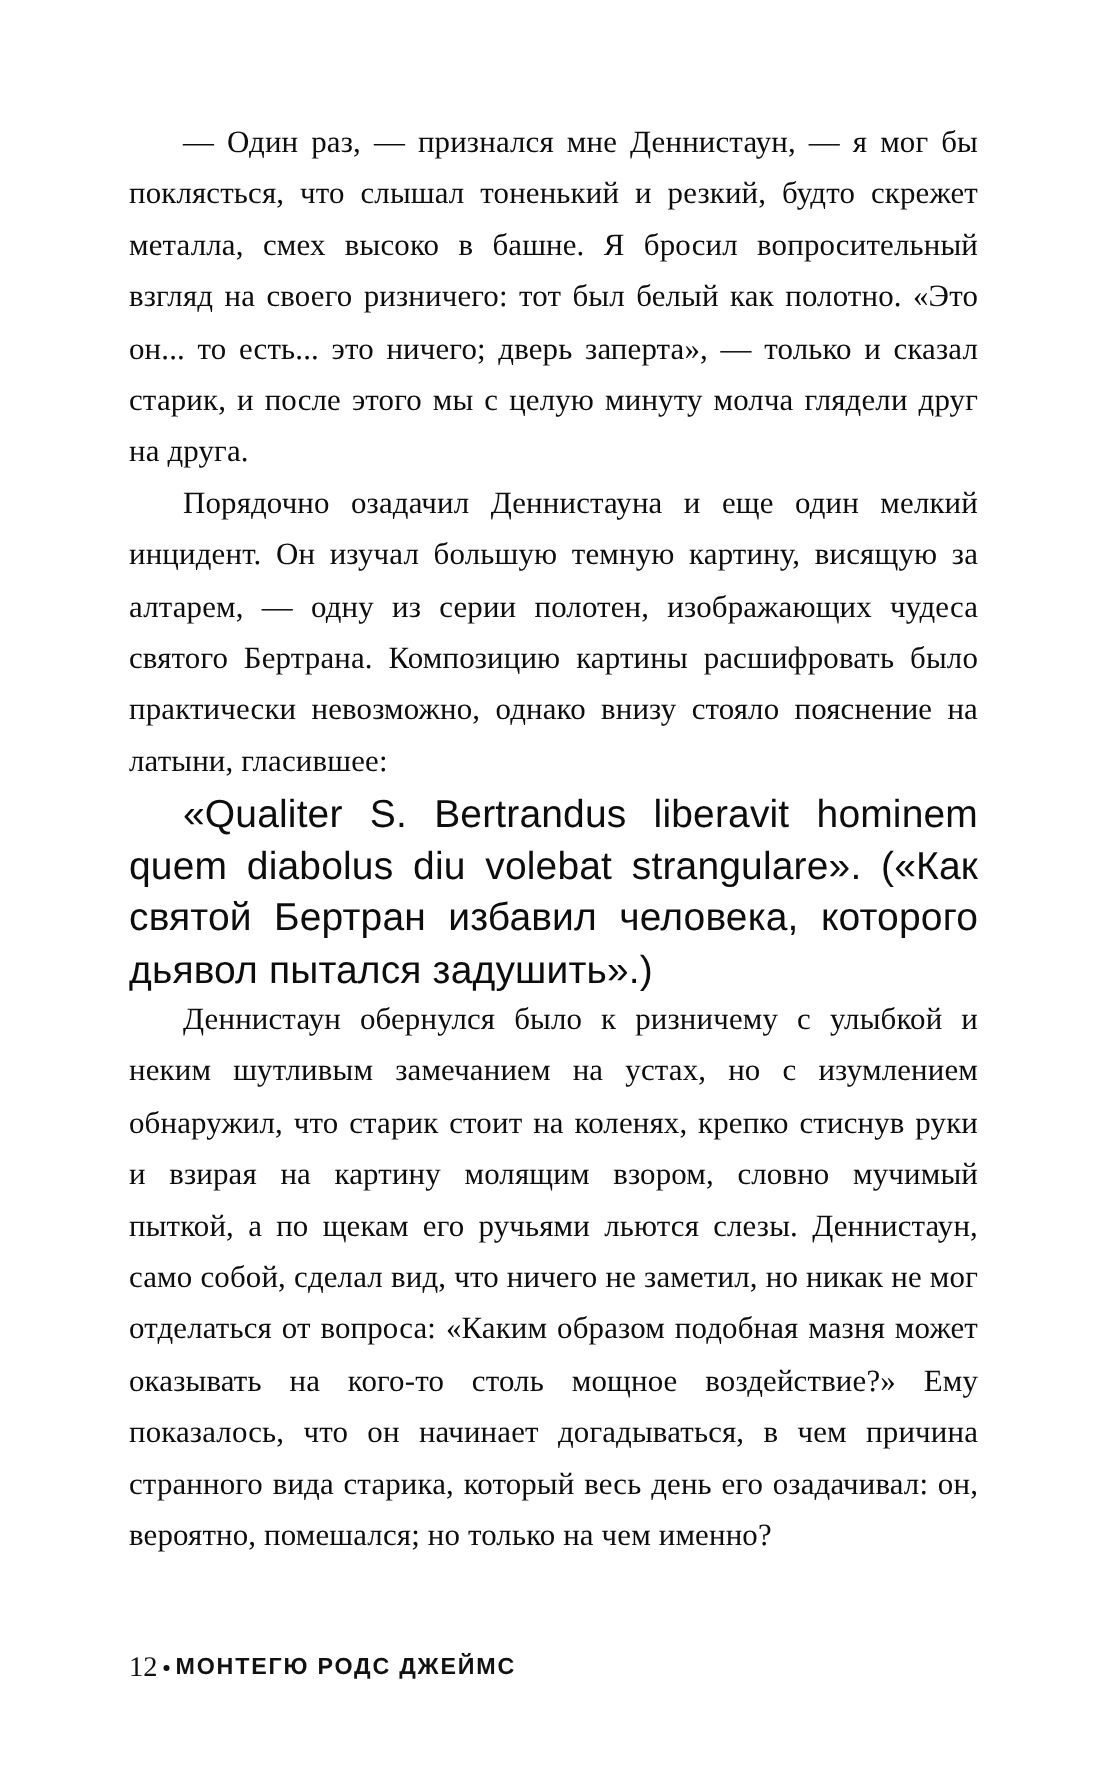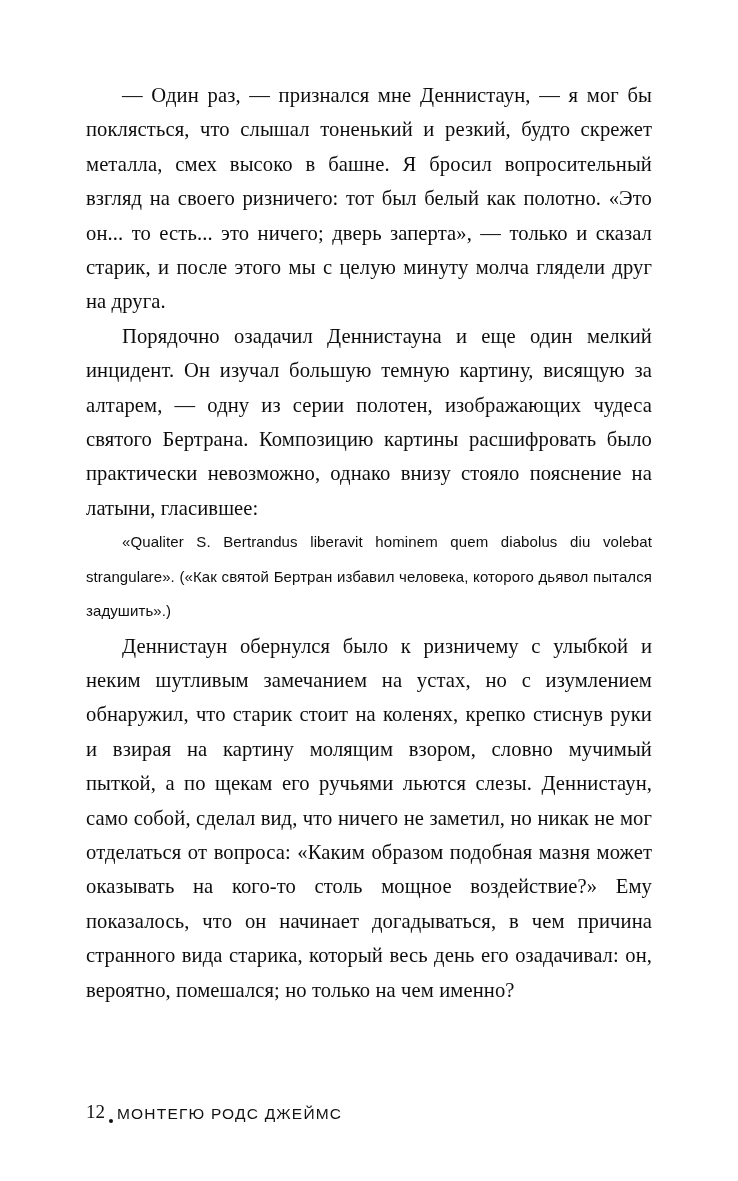--- a/index.html
+++ b/index.html
@@ -29,48 +29,48 @@
     text-justify: inter-word;
     color: #0d0d0d;
     letter-spacing: 0.1px;
   }
   .body-text p {
     margin: 0;
     text-indent: 36px;
   }
   .latin {
     font-family: "Liberation Sans", sans-serif;
-    font-size: 15px;
+    font-size: 26px;
     letter-spacing: 0.1px;
   }
   .footer {
     position: absolute;
     left: 86px;
     bottom: 58px;
     display: flex;
-    align-items: flex-end;
+    align-items: center;
   }
   .folio {
     font-family: "Liberation Serif", serif;
     font-size: 19px;
     color: #111111;
   }
   .footer-dot {
     width: 4px;
     height: 4px;
     border-radius: 50%;
     background: #111111;
     display: inline-block;
     margin: 0 4px;
   }
   .running-head {
     font-family: "Liberation Sans", sans-serif;
     font-size: 15.5px;
     letter-spacing: 1.2px;
-    font-weight: 400;
+    font-weight: 700;
     text-transform: uppercase;
     color: #111111;
     font-variant: small-caps;
   }
 </style>
 </head>
 <body>
 
 <div class="page">
 

